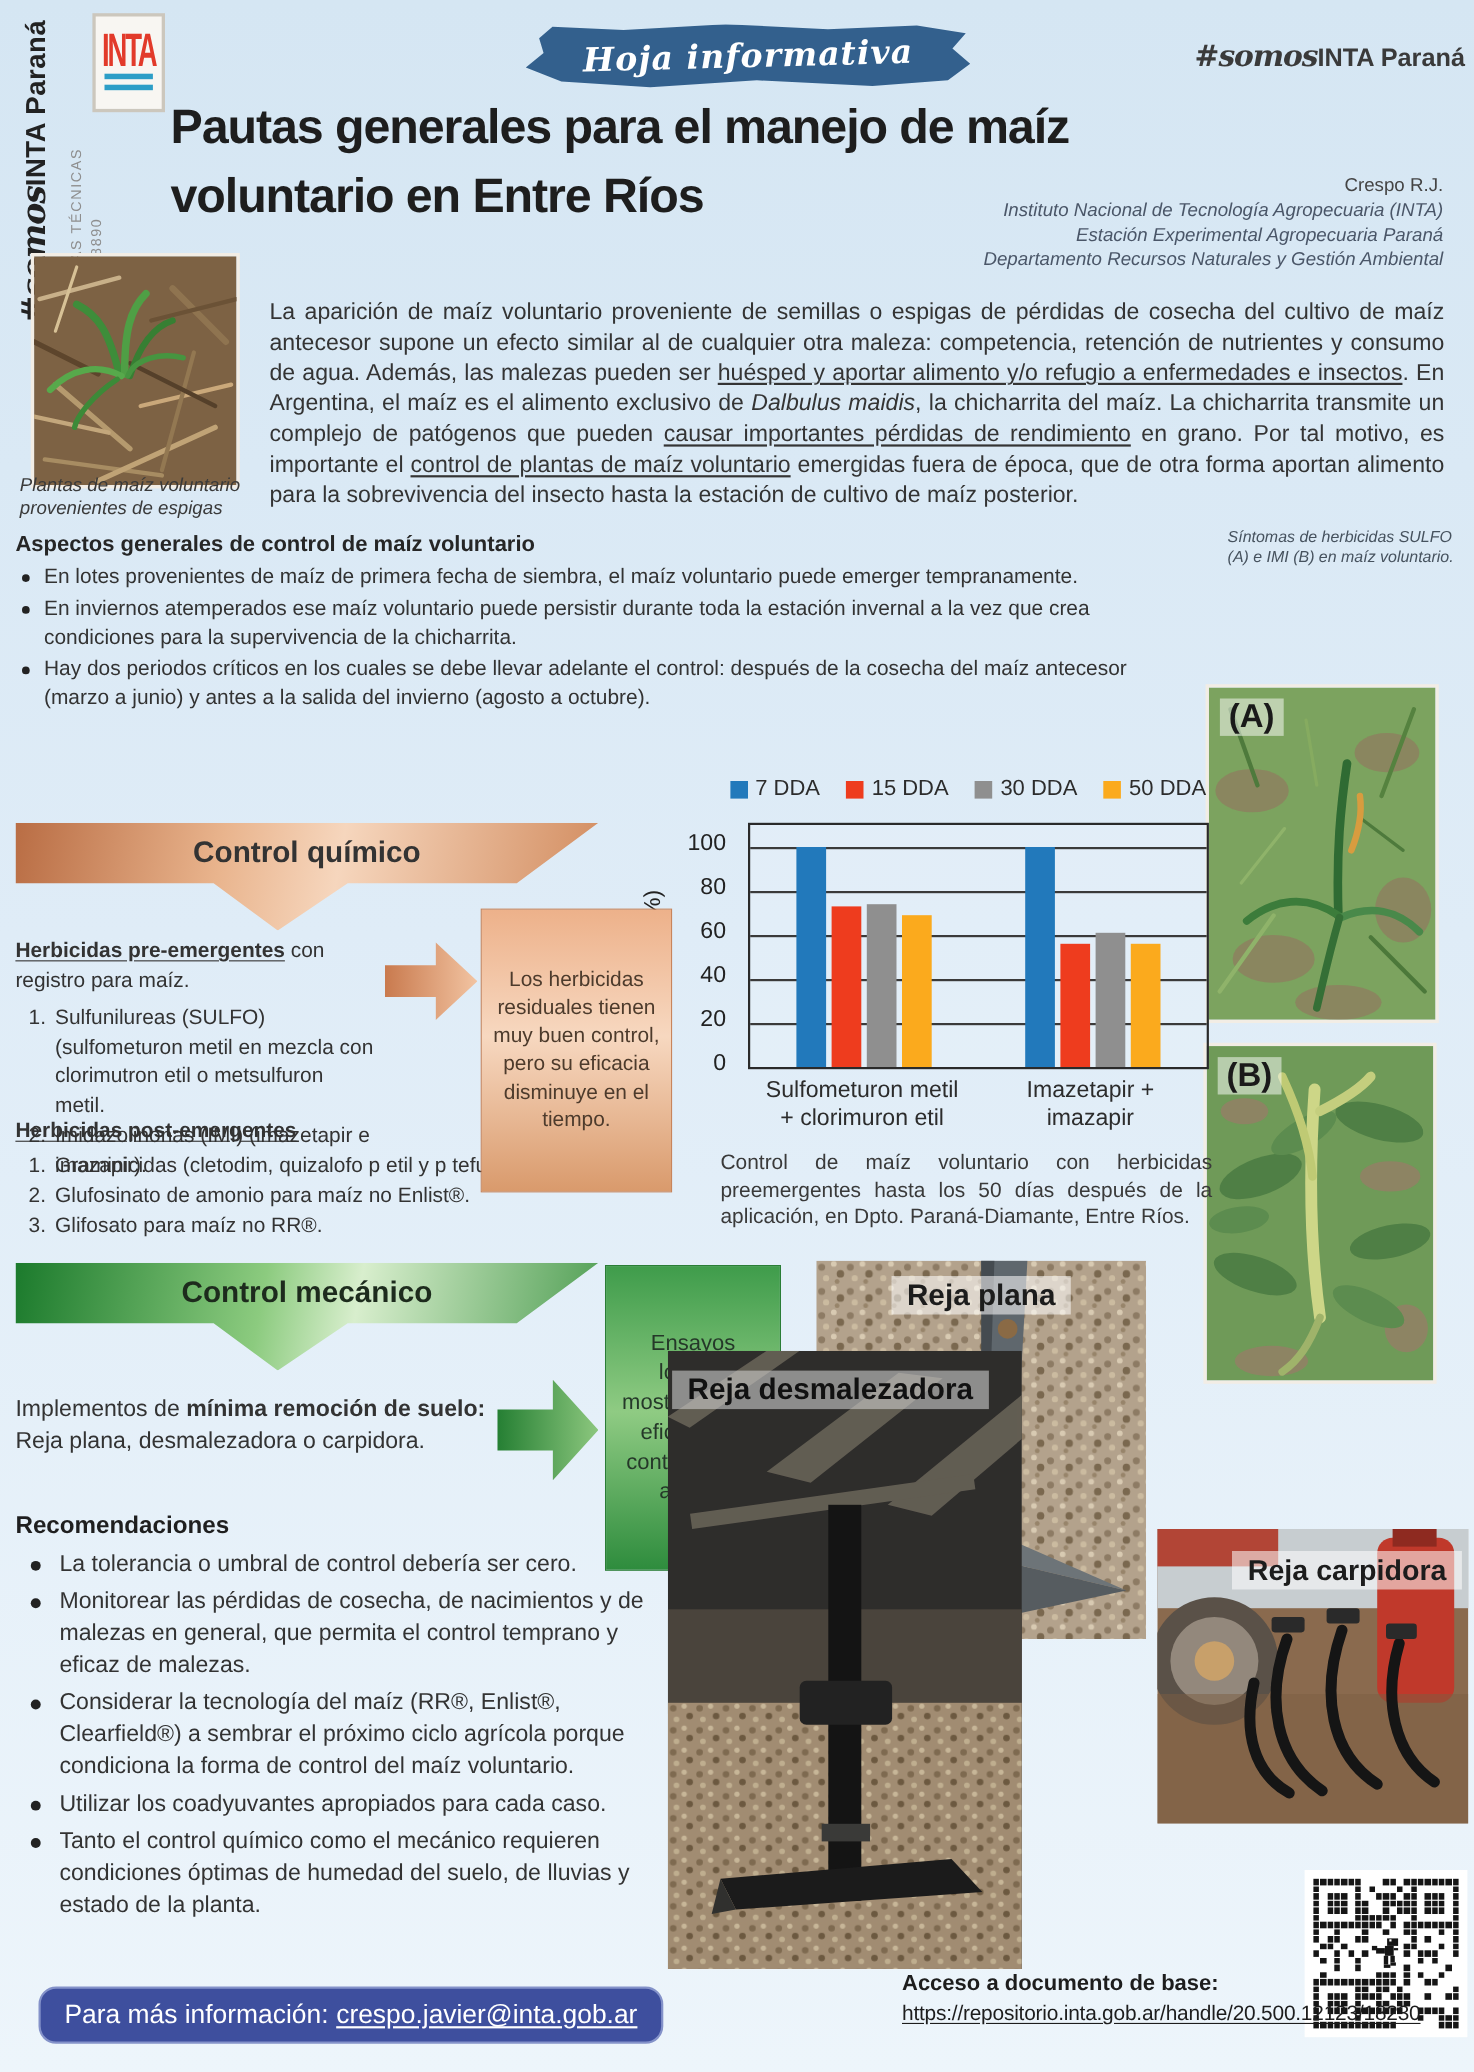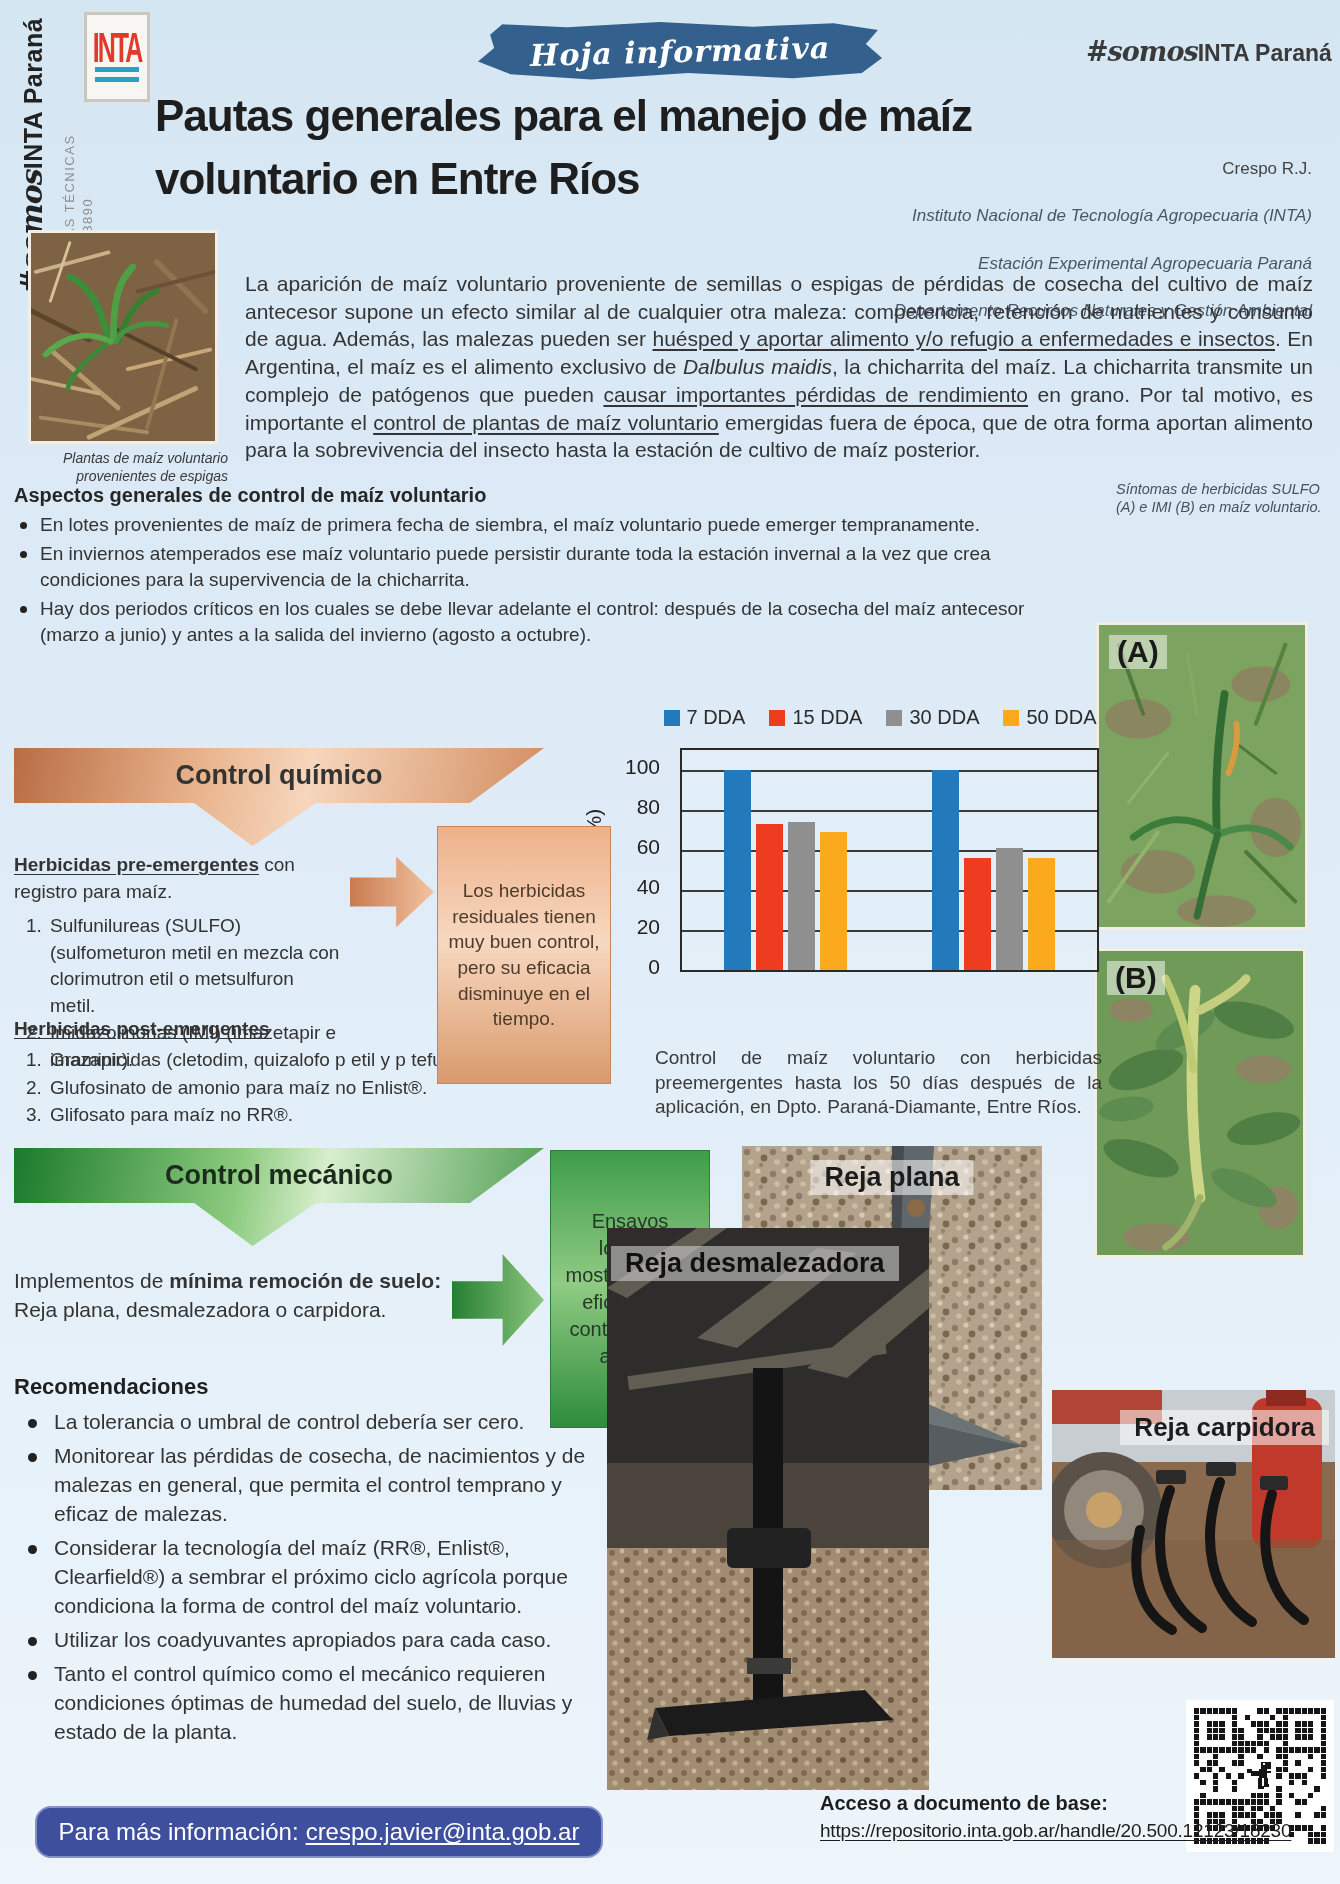--- a/index.html
+++ b/index.html
@@ -26,26 +26,26 @@
   #hoja-banner{position:absolute;left:478px;top:22px;width:404px;height:58px;background:#33608d;
      clip-path:polygon(3% 22%,6% 4%,22% 9%,45% 0%,68% 8%,88% 2%,99% 14%,96% 38%,100% 62%,95% 88%,78% 97%,52% 88%,28% 99%,8% 90%,0% 68%,4% 45%);
      display:flex;align-items:center;justify-content:center;}
   #hoja-banner span{color:#fff;font-family:"DejaVu Serif",serif;font-style:italic;font-weight:700;font-size:30px;letter-spacing:1px;transform:rotate(-1.5deg);}
   #right-hashtag{position:absolute;left:1086px;top:36px;white-space:nowrap;color:#3a3a3a;}
   #right-hashtag .script{font-size:27px;}
   #right-hashtag .rest{font-size:23px;font-weight:600;}
 
   #page-title{position:absolute;left:155px;top:84px;margin:0;font-size:44px;line-height:63px;font-weight:800;letter-spacing:-1px;color:#1e1e1e;}
   #authors{position:absolute;left:640px;top:158px;width:672px;text-align:right;font-size:17px;line-height:1.32;color:#444;}
-  #authors .aff{font-style:italic;color:#4a5668;margin-top:25px;}
+  #authors .aff{font-style:italic;color:#4a5668;}
 
   
   #photo-left{position:absolute;left:28px;top:230px;width:190px;height:214px;border:3px solid #f2ede5;box-sizing:border-box;}
   #photo-left svg{display:block;width:100%;height:100%;}
-  #photo-left-caption{position:absolute;left:18px;top:450px;width:210px;text-align:right;font-style:italic;font-size:14px;line-height:1.25;color:#3a3a3a;}
+  #photo-left-caption{position:absolute;left:18px;top:430px;width:210px;text-align:left;font-style:italic;font-size:17px;line-height:1.25;color:#3a3a3a;}
 
   
   #intro{position:absolute;left:245px;top:249px;width:1068px;font-size:21px;line-height:1.32;text-align:justify;color:#343434;}
 
   
   #aspectos-heading{position:absolute;left:14px;top:484px;font-size:20px;font-weight:bold;color:#262626;}
   #aspectos-list{position:absolute;left:14px;top:512px;width:1050px;margin:0;padding:0;list-style:none;font-size:19px;line-height:1.37;color:#333;}
   #aspectos-list li{position:relative;padding-left:26px;margin-bottom:3px;}
   #aspectos-list li::before{content:"";position:absolute;left:6px;top:10px;width:7px;height:7px;border-radius:50%;background:#222;}
 
@@ -307,20 +307,30 @@
         <div class="bar" style="height: 148px; background: rgb(143, 143, 143);"></div>
         <div class="bar" style="height: 138px; background: rgb(251, 170, 29);"></div>
       </div>
       <div class="bar-group">
         <div class="bar" style="height: 200px; background: rgb(34, 121, 187);"></div>
         <div class="bar" style="height: 112px; background: rgb(238, 60, 30);"></div>
         <div class="bar" style="height: 122px; background: rgb(143, 143, 143);"></div>
         <div class="bar" style="height: 112px; background: rgb(251, 170, 29);"></div>
       </div>
     </div>
+  <div id="chart-xlabels">
+      <div class="xlabel">
+        <div>Sulfometuron metil</div>
+        <div>+ clorimuron etil</div>
+      </div>
+      <div class="xlabel">
+        <div>Imazetapir +</div>
+        <div>imazapir</div>
+      </div>
+    </div>
   <div id="chart-caption">Control de maíz voluntario con herbicidas preemergentes hasta los 50 días después de la aplicación, en Dpto. Paraná-Diamante, Entre Ríos.</div>
 
   <div id="quimico-banner" class="ribbon">
     <span>Control químico</span>
   </div>
   <div id="pre-heading"><span class="seg-bu">Herbicidas pre-emergentes</span><span class="seg-p"> con registro para maíz.</span></div>
   <ol id="pre-list" class="num-list">
       <li>Sulfunilureas (SULFO) (sulfometuron metil en mezcla con clorimutron etil o metsulfuron metil.</li>
       <li>Imidazolinonas (IMI) (imazetapir e imazapir).</li>
     </ol>

